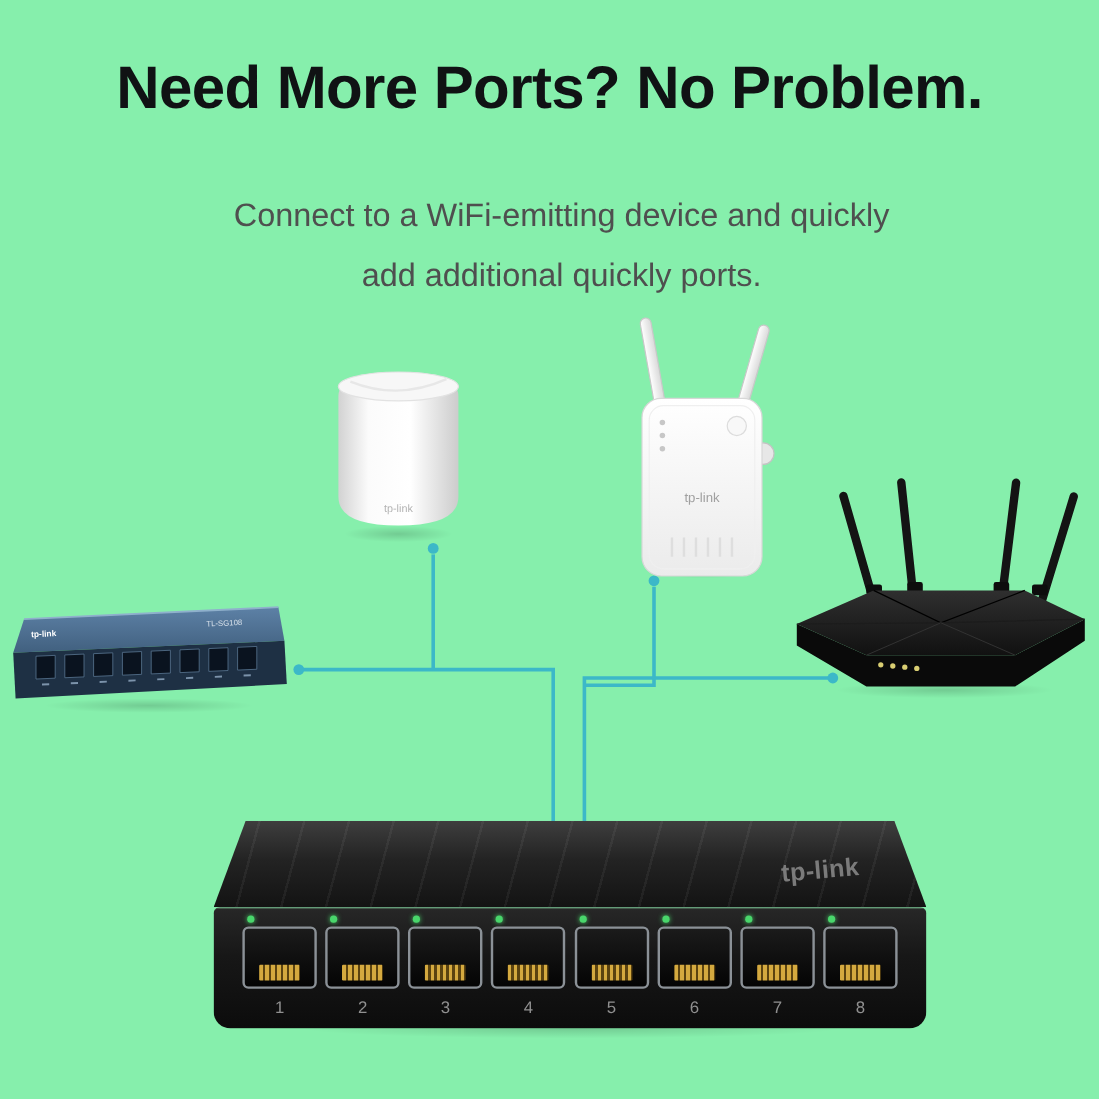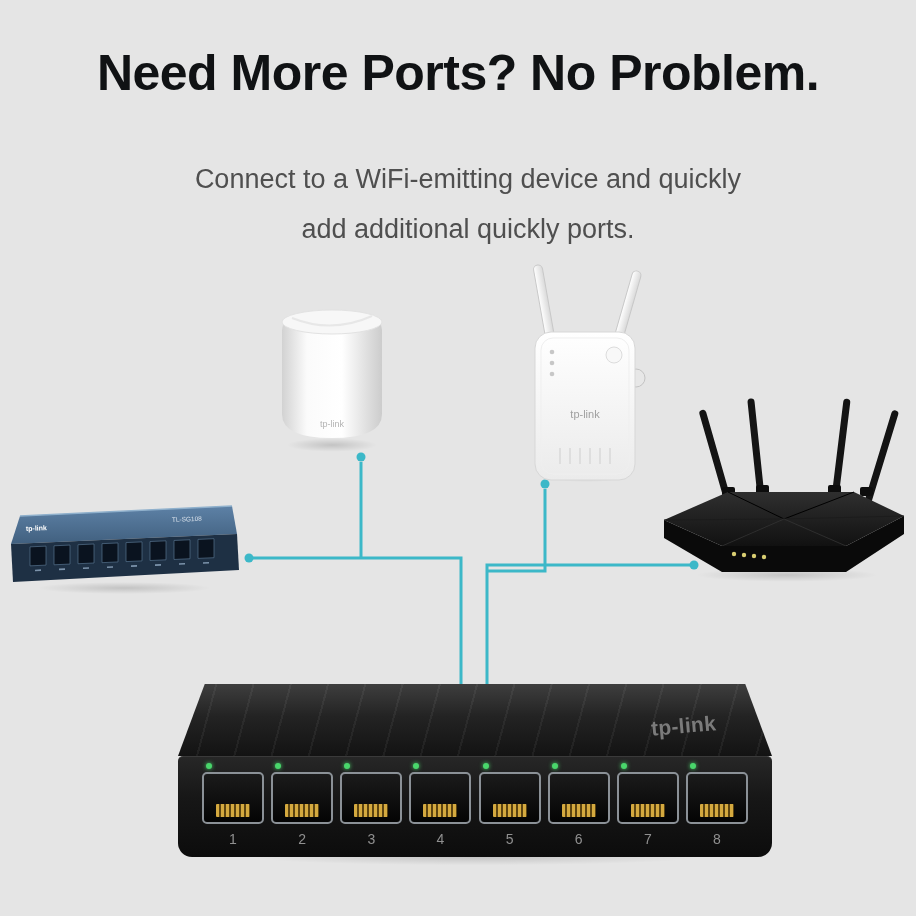--- a/index.html
+++ b/index.html
@@ -1,17 +1,17 @@
 <!DOCTYPE html>
 <html><head>
 <meta charset="utf-8">
 <style>
   html,body{margin:0;padding:0;width:916px;height:916px;background:#ffffff;overflow:hidden;
     font-family:"Liberation Sans",sans-serif;}
-  .canvas{position:relative;width:916px;height:916px;background:#e5e5e5;}
+  .canvas{position:relative;width:916px;height:916px;background:#86efac;}
   svg text{font-family:"Liberation Sans",sans-serif;}
 
   
   .headline{position:absolute;top:44px;left:0;width:916px;text-align:center;margin:0;
     font-size:50px;font-weight:700;color:#101214;letter-spacing:-0.5px;z-index:3;}
   .sub{position:absolute;left:0;width:904px;text-align:center;margin:16px;
     font-size:27px;font-weight:400;color:#4f4f4f;z-index:3;}
   .sub1{top:148px}
   .sub2{top:198px}
 

